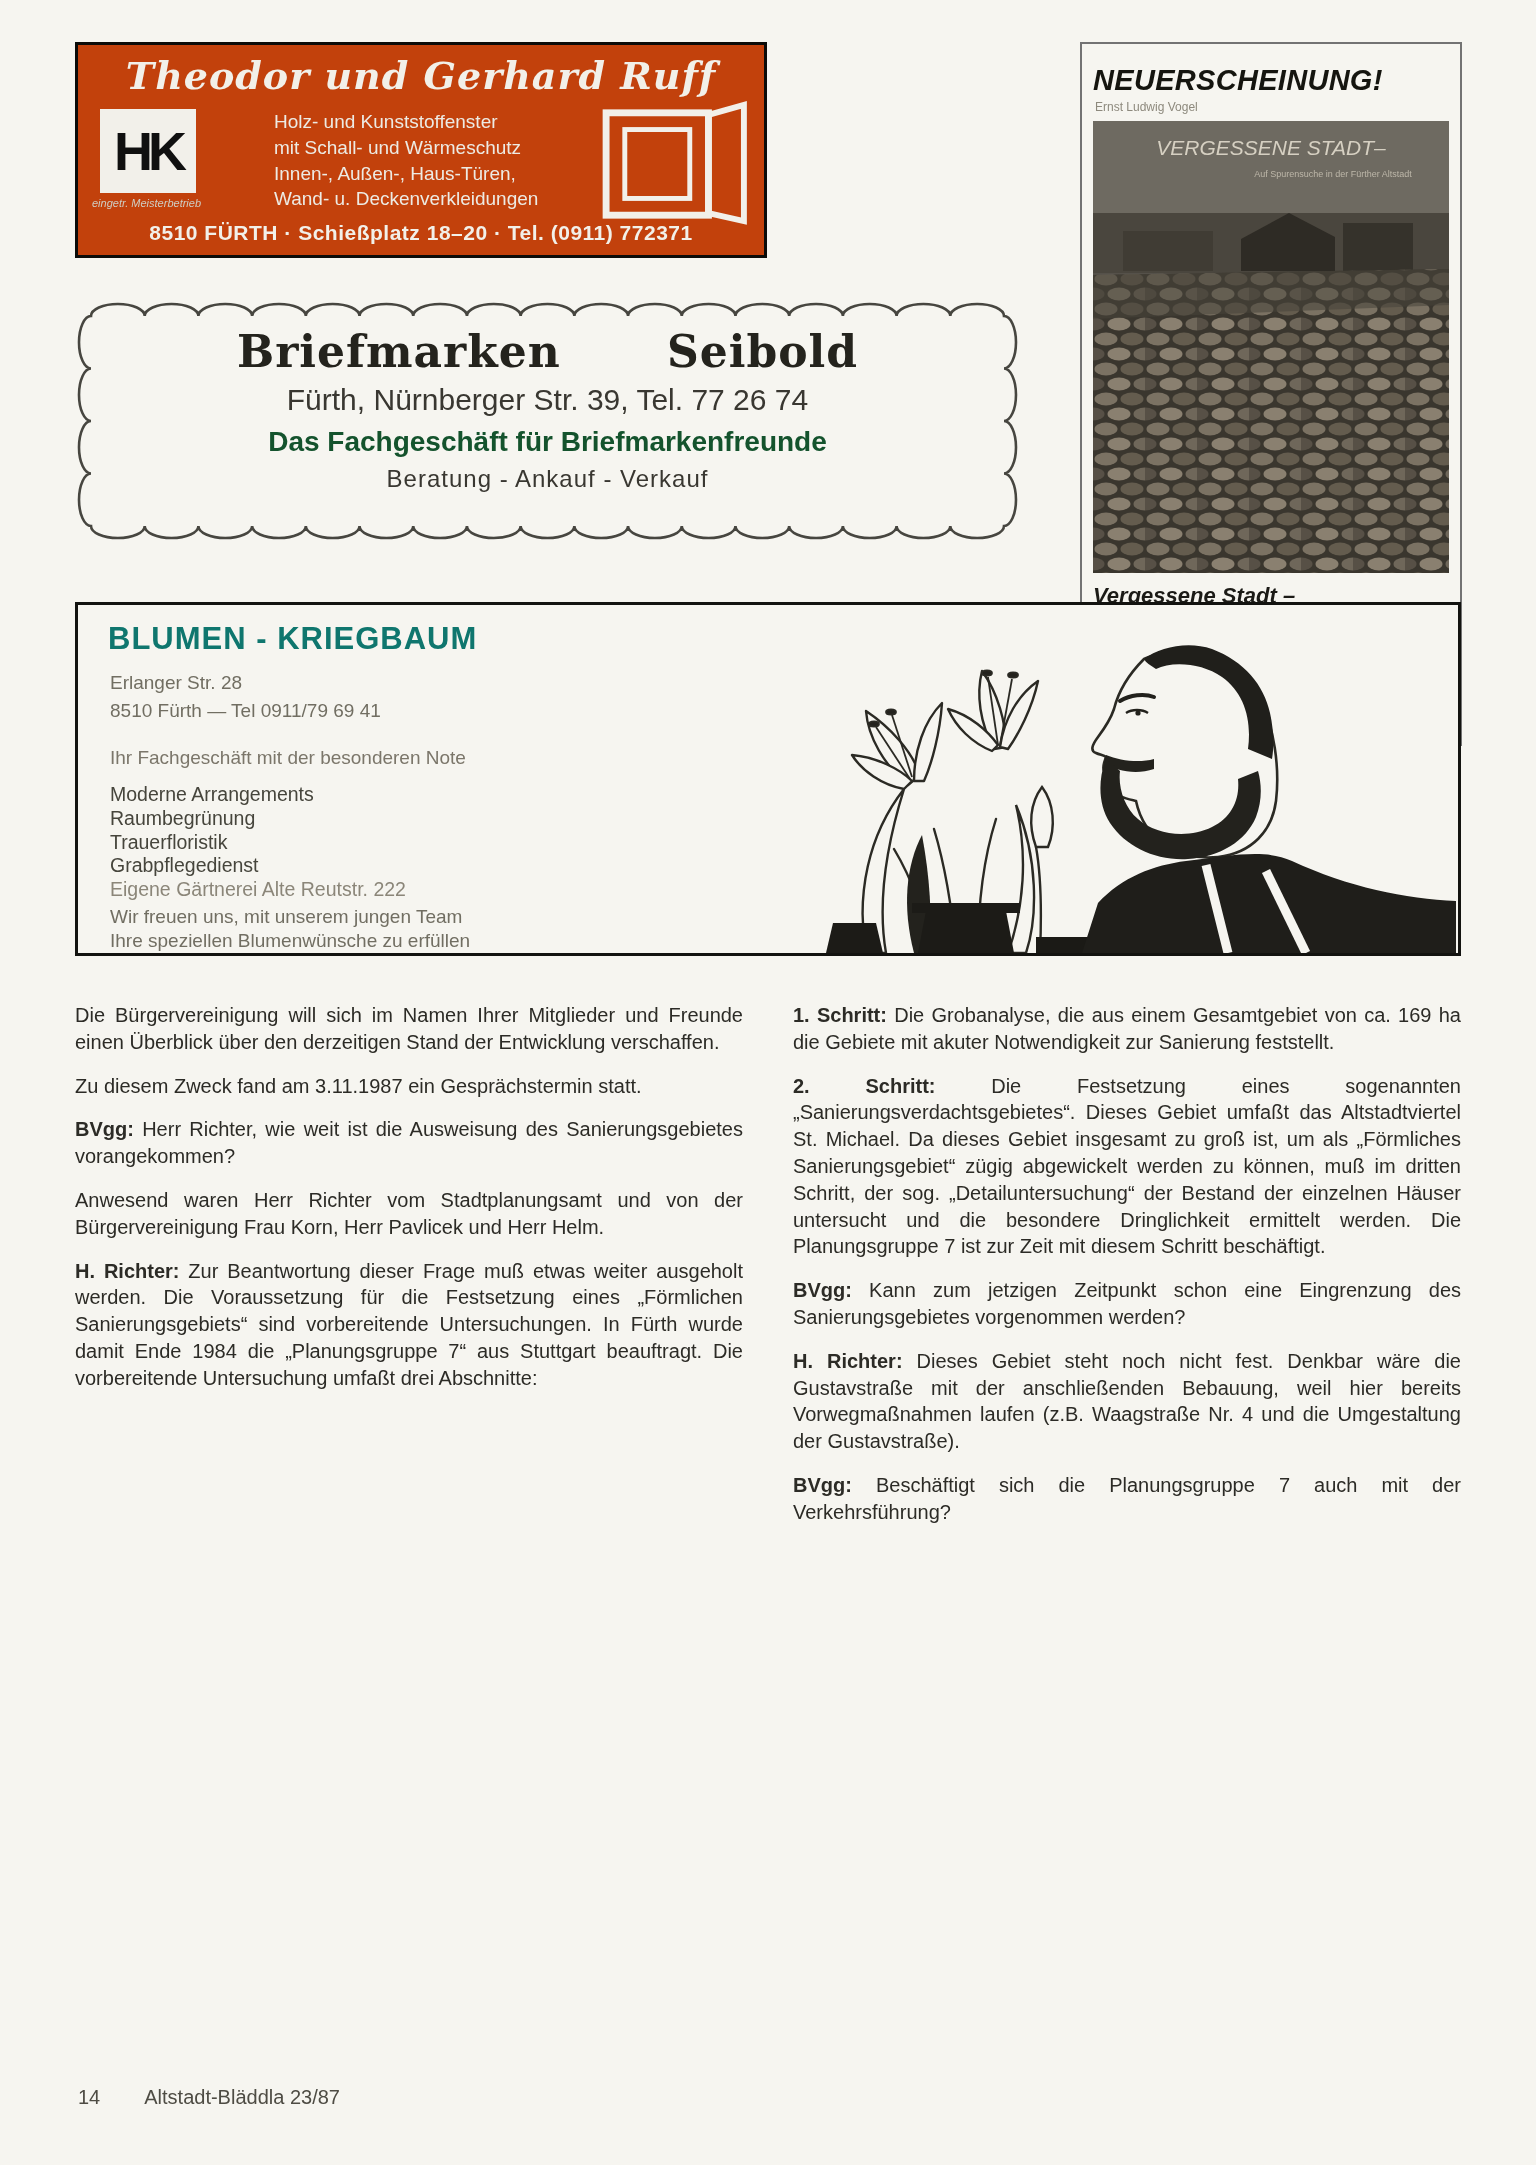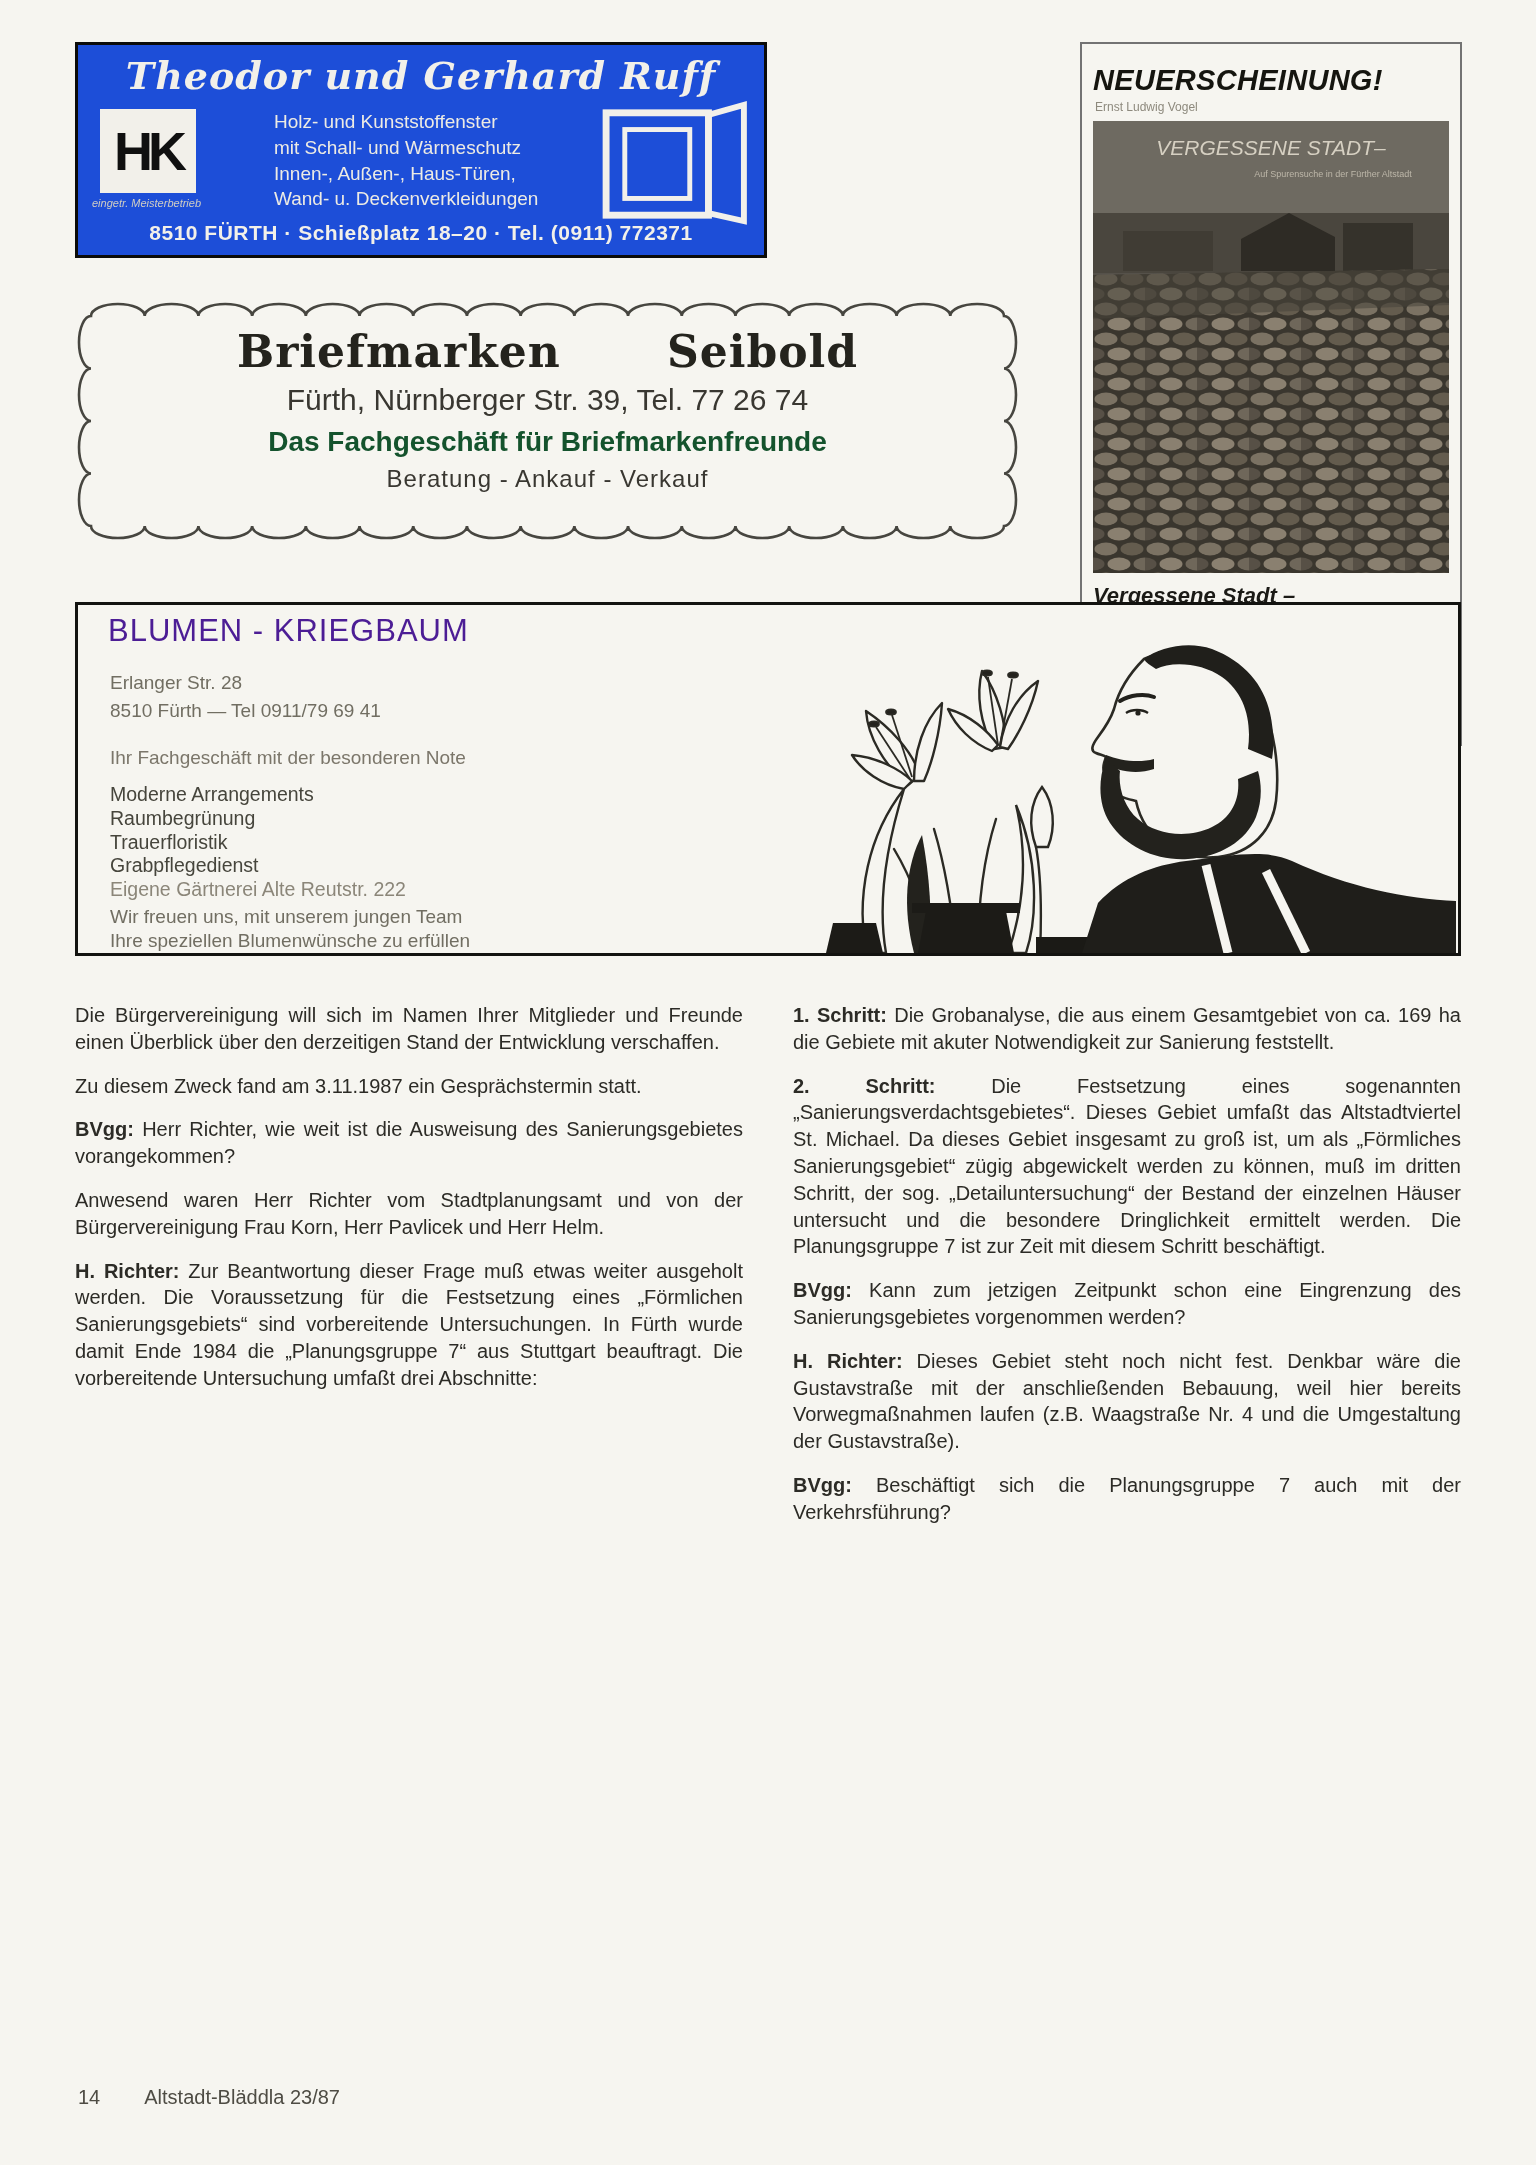--- a/index.html
+++ b/index.html
@@ -3,21 +3,21 @@
 <meta charset="utf-8">
 <title>Altstadt-Bläddla 23/87 – Seite 14</title>
 <style>
   * { margin:0; padding:0; box-sizing:border-box; }
   html, body { width:1536px; height:2165px; }
   body { background:#e8e6df; font-family:"Liberation Sans", sans-serif; position:relative; }
   .page { position:absolute; inset:0; background:#f6f5f0; overflow:hidden; }
 
   
   .ruff { position:absolute; left:75px; top:42px; width:692px; height:216px;
-          background:#1d4ed8; color:#f2f0e9; border:3px solid #0b0b09; }
+          background:#c2410c; color:#f2f0e9; border:3px solid #0b0b09; }
   .ruff-title { text-align:center; margin-top:8px; font-family:"DejaVu Serif", serif;
                 font-style:italic; font-weight:bold; font-size:38px; letter-spacing:1px; }
   .hk-box { position:absolute; left:22px; top:64px; width:96px; height:84px; background:#f2f0ea;
             color:#101010; display:flex; align-items:center; justify-content:center;
             font-weight:bold; font-size:54px; letter-spacing:-5px; }
   .hk-caption { position:absolute; left:14px; top:152px; font-size:11px; color:#cfcdc3; font-style:italic; }
   .ruff-lines { position:absolute; left:196px; top:64px; font-size:19px; line-height:1.36; color:#edebE4; }
   .ruff-window { position:absolute; right:14px; top:56px; }
   .ruff-address { position:absolute; left:0; right:0; bottom:10px; text-align:center;
                   font-weight:bold; font-size:21px; letter-spacing:0.5px; }
@@ -39,22 +39,22 @@
   .stamp-inner { position:absolute; inset:26px 30px; text-align:center; }
   .stamp-title { font-family:"DejaVu Serif", serif; font-weight:bold; font-size:44px;
                  color:#24231d; word-spacing:90px; letter-spacing:1px; }
   .stamp-line1 { font-size:30px; color:#393731; margin-top:6px; }
   .stamp-line2 { font-size:28px; font-weight:bold; color:#14532d; margin-top:9px; }
   .stamp-line3 { font-size:24px; color:#393731; margin-top:7px; letter-spacing:1px; }
 
   
   .krieg { position:absolute; left:75px; top:602px; width:1386px; height:354px;
            border:3px solid #131310; background:#f6f5f0; overflow:hidden; }
-  .krieg-title { position:absolute; left:30px; top:8px; font-size:31px; font-weight:normal;
-                 color:#4c1d95; letter-spacing:1px; }
+  .krieg-title { position:absolute; left:30px; top:16px; font-size:31px; font-weight:bold;
+                 color:#0f766e; letter-spacing:1px; }
   .krieg-addr { position:absolute; left:32px; top:64px; font-size:19px; color:#716e62; line-height:1.45; }
   .krieg-tag { position:absolute; left:32px; top:142px; font-size:19px; color:#7b766a; }
   .krieg-services { position:absolute; left:32px; top:178px; font-size:19.5px; color:#46453c; line-height:1.22; }
   .krieg-services .light { color:#8b8679; }
   .krieg-close { position:absolute; left:32px; top:300px; font-size:19px; color:#716e62; line-height:1.25; }
   .krieg-art { position:absolute; right:2px; top:2px; width:750px; height:346px; }
 
   
   .col { position:absolute; top:1002px; width:668px; font-size:20px; line-height:1.34;
          color:#2c2b26; text-align:justify; hyphens:auto; }

